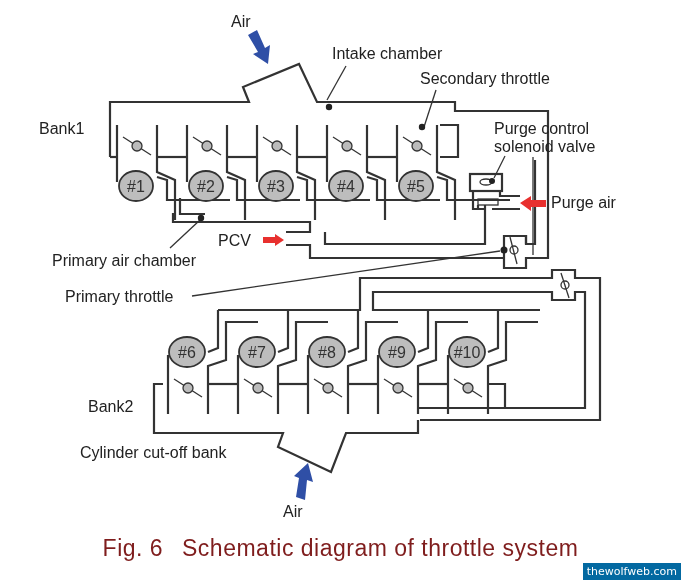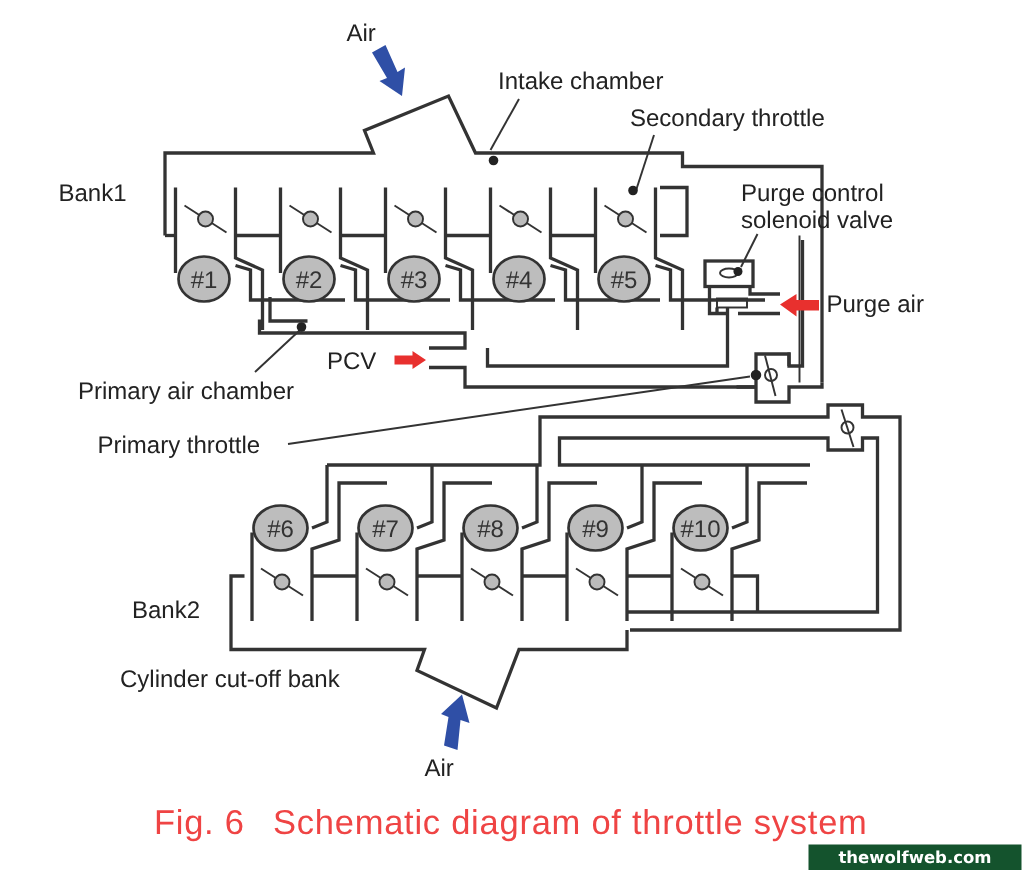--- a/index.html
+++ b/index.html
@@ -3,23 +3,23 @@
 <meta charset="utf-8">
 <style>
   html,body{margin:0;padding:0;background:#fff;}
   body{width:681px;height:580px;position:relative;overflow:hidden;font-family:"Liberation Sans",sans-serif;}
   svg{position:absolute;left:0;top:0;}
   .ln{fill:none;stroke:#333;stroke-width:2.2;stroke-linejoin:miter;}
   .thin{fill:none;stroke:#333;stroke-width:1.3;}
   .lbl{font-family:"Liberation Sans",sans-serif;font-size:16px;fill:#222;}
   .cyl{fill:#bdbdbd;stroke:#333;stroke-width:1.8;}
   .cyltxt{font-family:"Liberation Sans",sans-serif;font-size:16px;fill:#333;text-anchor:middle;}
-  .caption{position:absolute;left:0;width:681px;top:535px;text-align:center;font-family:"Liberation Sans",sans-serif;font-size:23px;color:#ef4444;letter-spacing:0.5px;}
+  .caption{position:absolute;left:0;width:681px;top:535px;text-align:center;font-family:"Liberation Sans",sans-serif;font-size:23px;color:#7f1d1d;letter-spacing:0.5px;}
   .caption span{margin:0 6px;}
-  .wm{position:absolute;right:0;bottom:0;background:#14532d;color:#fff;font-family:"DejaVu Sans",sans-serif;font-weight:bold;font-size:11px;padding:2px 20px;}
+  .wm{position:absolute;right:0;bottom:0;background:#0369a1;color:#fff;font-family:"DejaVu Sans",sans-serif;font-weight:normal;font-size:11px;padding:2px 4px;}
 </style>
 </head>
 <body>
 
 <svg width="681" height="580" viewBox="0 0 681 580">
   <defs>
     <marker id="none"></marker>
   </defs>
 
   <path class="ln" d="M110,157 L110,102 L249,102 L243,87 L299,64 L317,102 L455,102 L455,111 L548,111 L548,255"></path>

